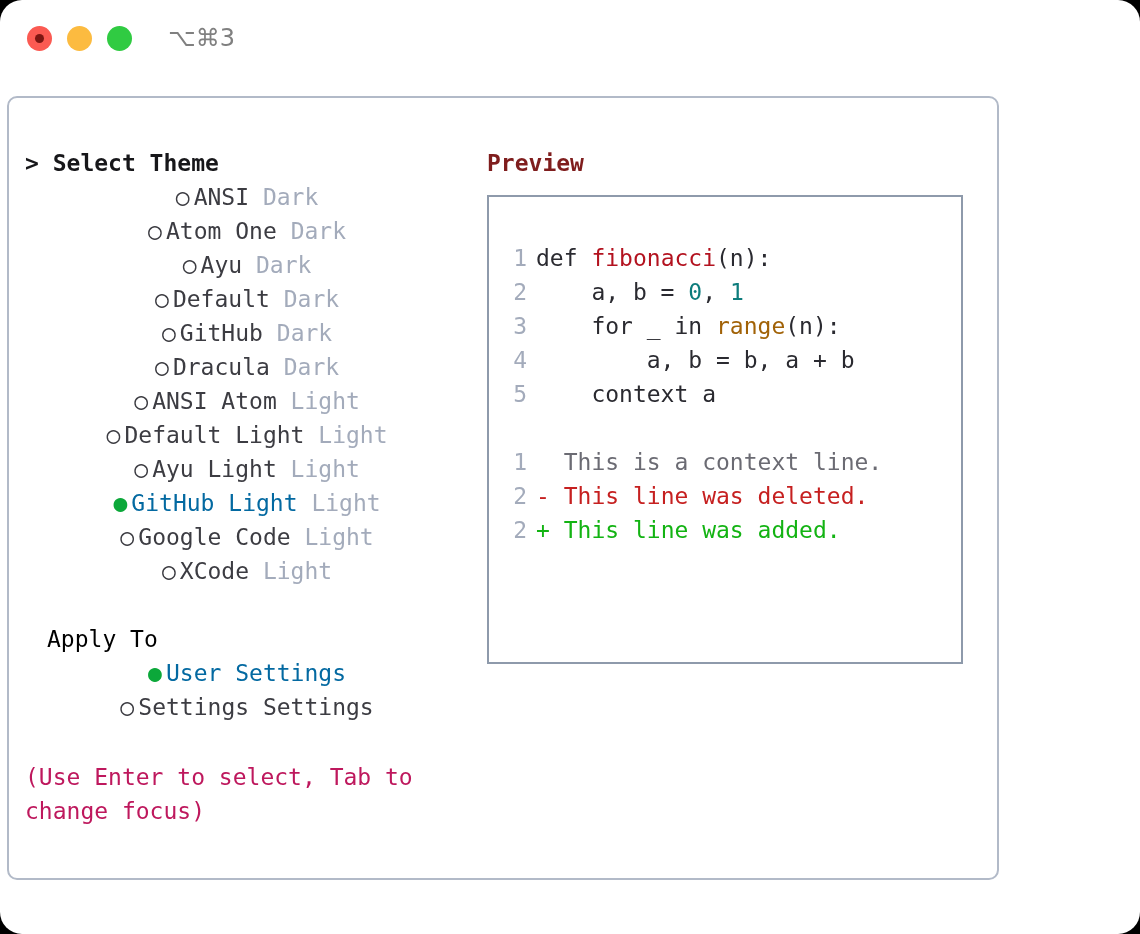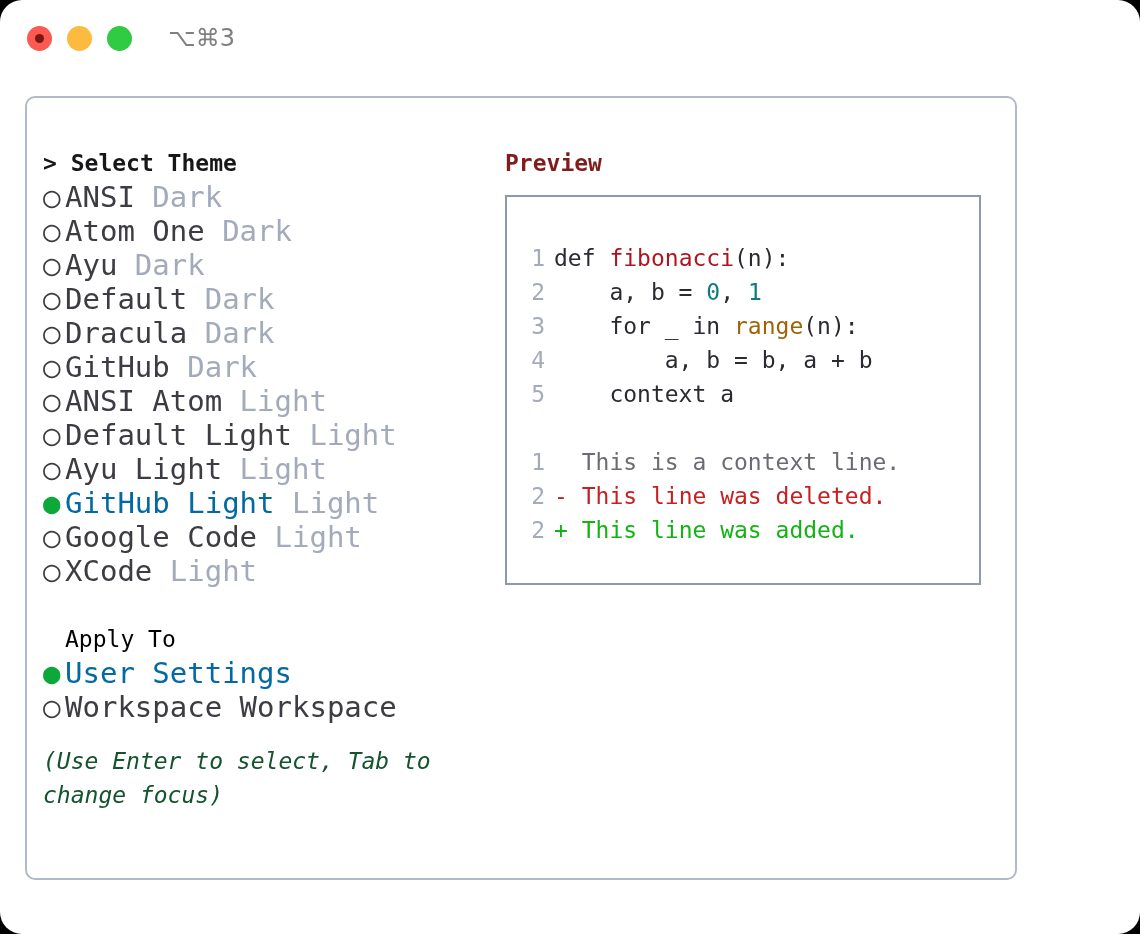--- a/index.html
+++ b/index.html
@@ -62,21 +62,21 @@
     top: 24px;
     font-size: 24px;
     color: #808080;
     letter-spacing: 0px;
     font-family: "DejaVu Sans", "Liberation Sans", sans-serif;
   }
 
   
   .panel {
     position: absolute;
-    left: 25px;
+    left: 7px;
     top: 96px;
     width: 992px;
     height: 784px;
     border: 2px solid #b2bac8;
     border-radius: 10px;
     box-sizing: border-box;
     background: #ffffff;
   }
 
   
@@ -87,24 +87,25 @@
     width: 440px;
   }
   .section-head {
     font-size: 23px;
     font-weight: bold;
     color: #17171a;
     line-height: 34px;
     white-space: pre;
   }
   .opt-row {
-    font-size: 29px;
+    font-size: 23px;
     line-height: 34px;
     color: #3c3c42;
     white-space: pre;
+    text-align: center;
   }
   .bullet {
     display: inline-block;
     width: 22px;
   }
   .bullet.off { color: #3c3c42; }
   .bullet.on  { color: #0ca83a; }
   .opt-row.selected .opt-label { color: #0369a1; }
   .opt-mode {
     color: #a3abbb;
@@ -113,45 +114,44 @@
   .apply-head {
     font-size: 23px;
     line-height: 34px;
     color: #000000;
     white-space: pre;
     padding-left: 22px;
   }
   .spacer-lg { height: 34px; }
 
   .hint {
-    margin-top: 20px;
-    font-size: 23px;
-    line-height: 34px;
-    color: #14532d;
+    margin-top: 36px;
+    font-size: 23px;
+    line-height: 34px;
+    color: #be185d;
     width: 420px;
-    font-style: italic;
   }
 
   
   .right-col {
     position: absolute;
     left: 478px;
     top: 48px;
     width: 490px;
   }
   .preview-head {
     font-size: 23px;
     font-weight: bold;
     color: #7f1d1d;
     line-height: 34px;
   }
   .preview-box {
     margin-top: 15px;
     width: 476px;
-    height: 390px;
+    height: 469px;
     border: 2px solid #8e9aab;
     box-sizing: border-box;
     background: #ffffff;
     padding: 44px 0 0 0;
   }
   .code-line {
     font-size: 23px;
     line-height: 34px;
     white-space: pre;
     color: #2a2a30;
@@ -191,37 +191,37 @@
 
     <div class="left-col">
 
       <div class="section-head">&gt; Select Theme</div>
 
       <div id="theme-list">
           <div class="opt-row"><span class="bullet off">○</span><span class="opt-label">ANSI</span><span> </span><span class="opt-mode">Dark</span></div>
           <div class="opt-row"><span class="bullet off">○</span><span class="opt-label">Atom One</span><span> </span><span class="opt-mode">Dark</span></div>
           <div class="opt-row"><span class="bullet off">○</span><span class="opt-label">Ayu</span><span> </span><span class="opt-mode">Dark</span></div>
           <div class="opt-row"><span class="bullet off">○</span><span class="opt-label">Default</span><span> </span><span class="opt-mode">Dark</span></div>
+          <div class="opt-row"><span class="bullet off">○</span><span class="opt-label">GitHub</span><span> </span><span class="opt-mode">Dark</span></div>
           <div class="opt-row"><span class="bullet off">○</span><span class="opt-label">Dracula</span><span> </span><span class="opt-mode">Dark</span></div>
-          <div class="opt-row"><span class="bullet off">○</span><span class="opt-label">GitHub</span><span> </span><span class="opt-mode">Dark</span></div>
           <div class="opt-row"><span class="bullet off">○</span><span class="opt-label">ANSI Atom</span><span> </span><span class="opt-mode">Light</span></div>
           <div class="opt-row"><span class="bullet off">○</span><span class="opt-label">Default Light</span><span> </span><span class="opt-mode">Light</span></div>
           <div class="opt-row"><span class="bullet off">○</span><span class="opt-label">Ayu Light</span><span> </span><span class="opt-mode">Light</span></div>
           <div class="opt-row selected"><span class="bullet on">●</span><span class="opt-label">GitHub Light</span><span> </span><span class="opt-mode">Light</span></div>
           <div class="opt-row"><span class="bullet off">○</span><span class="opt-label">Google Code</span><span> </span><span class="opt-mode">Light</span></div>
           <div class="opt-row"><span class="bullet off">○</span><span class="opt-label">XCode</span><span> </span><span class="opt-mode">Light</span></div>
         </div>
 
       <div class="spacer-lg"></div>
 
       <div class="apply-head">Apply To</div>
 
       <div id="apply-list">
           <div class="opt-row selected"><span class="bullet on">●</span><span class="opt-label">User Settings</span></div>
-          <div class="opt-row"><span class="bullet off">○</span><span class="opt-label">Workspace Workspace</span></div>
+          <div class="opt-row"><span class="bullet off">○</span><span class="opt-label">Settings Settings</span></div>
         </div>
 
       <div class="hint">(Use Enter to select, Tab to change focus)</div>
     </div>
 
     <div class="right-col">
       <div class="preview-head">Preview</div>
 
       <div class="preview-box">
         <div id="code-block">

